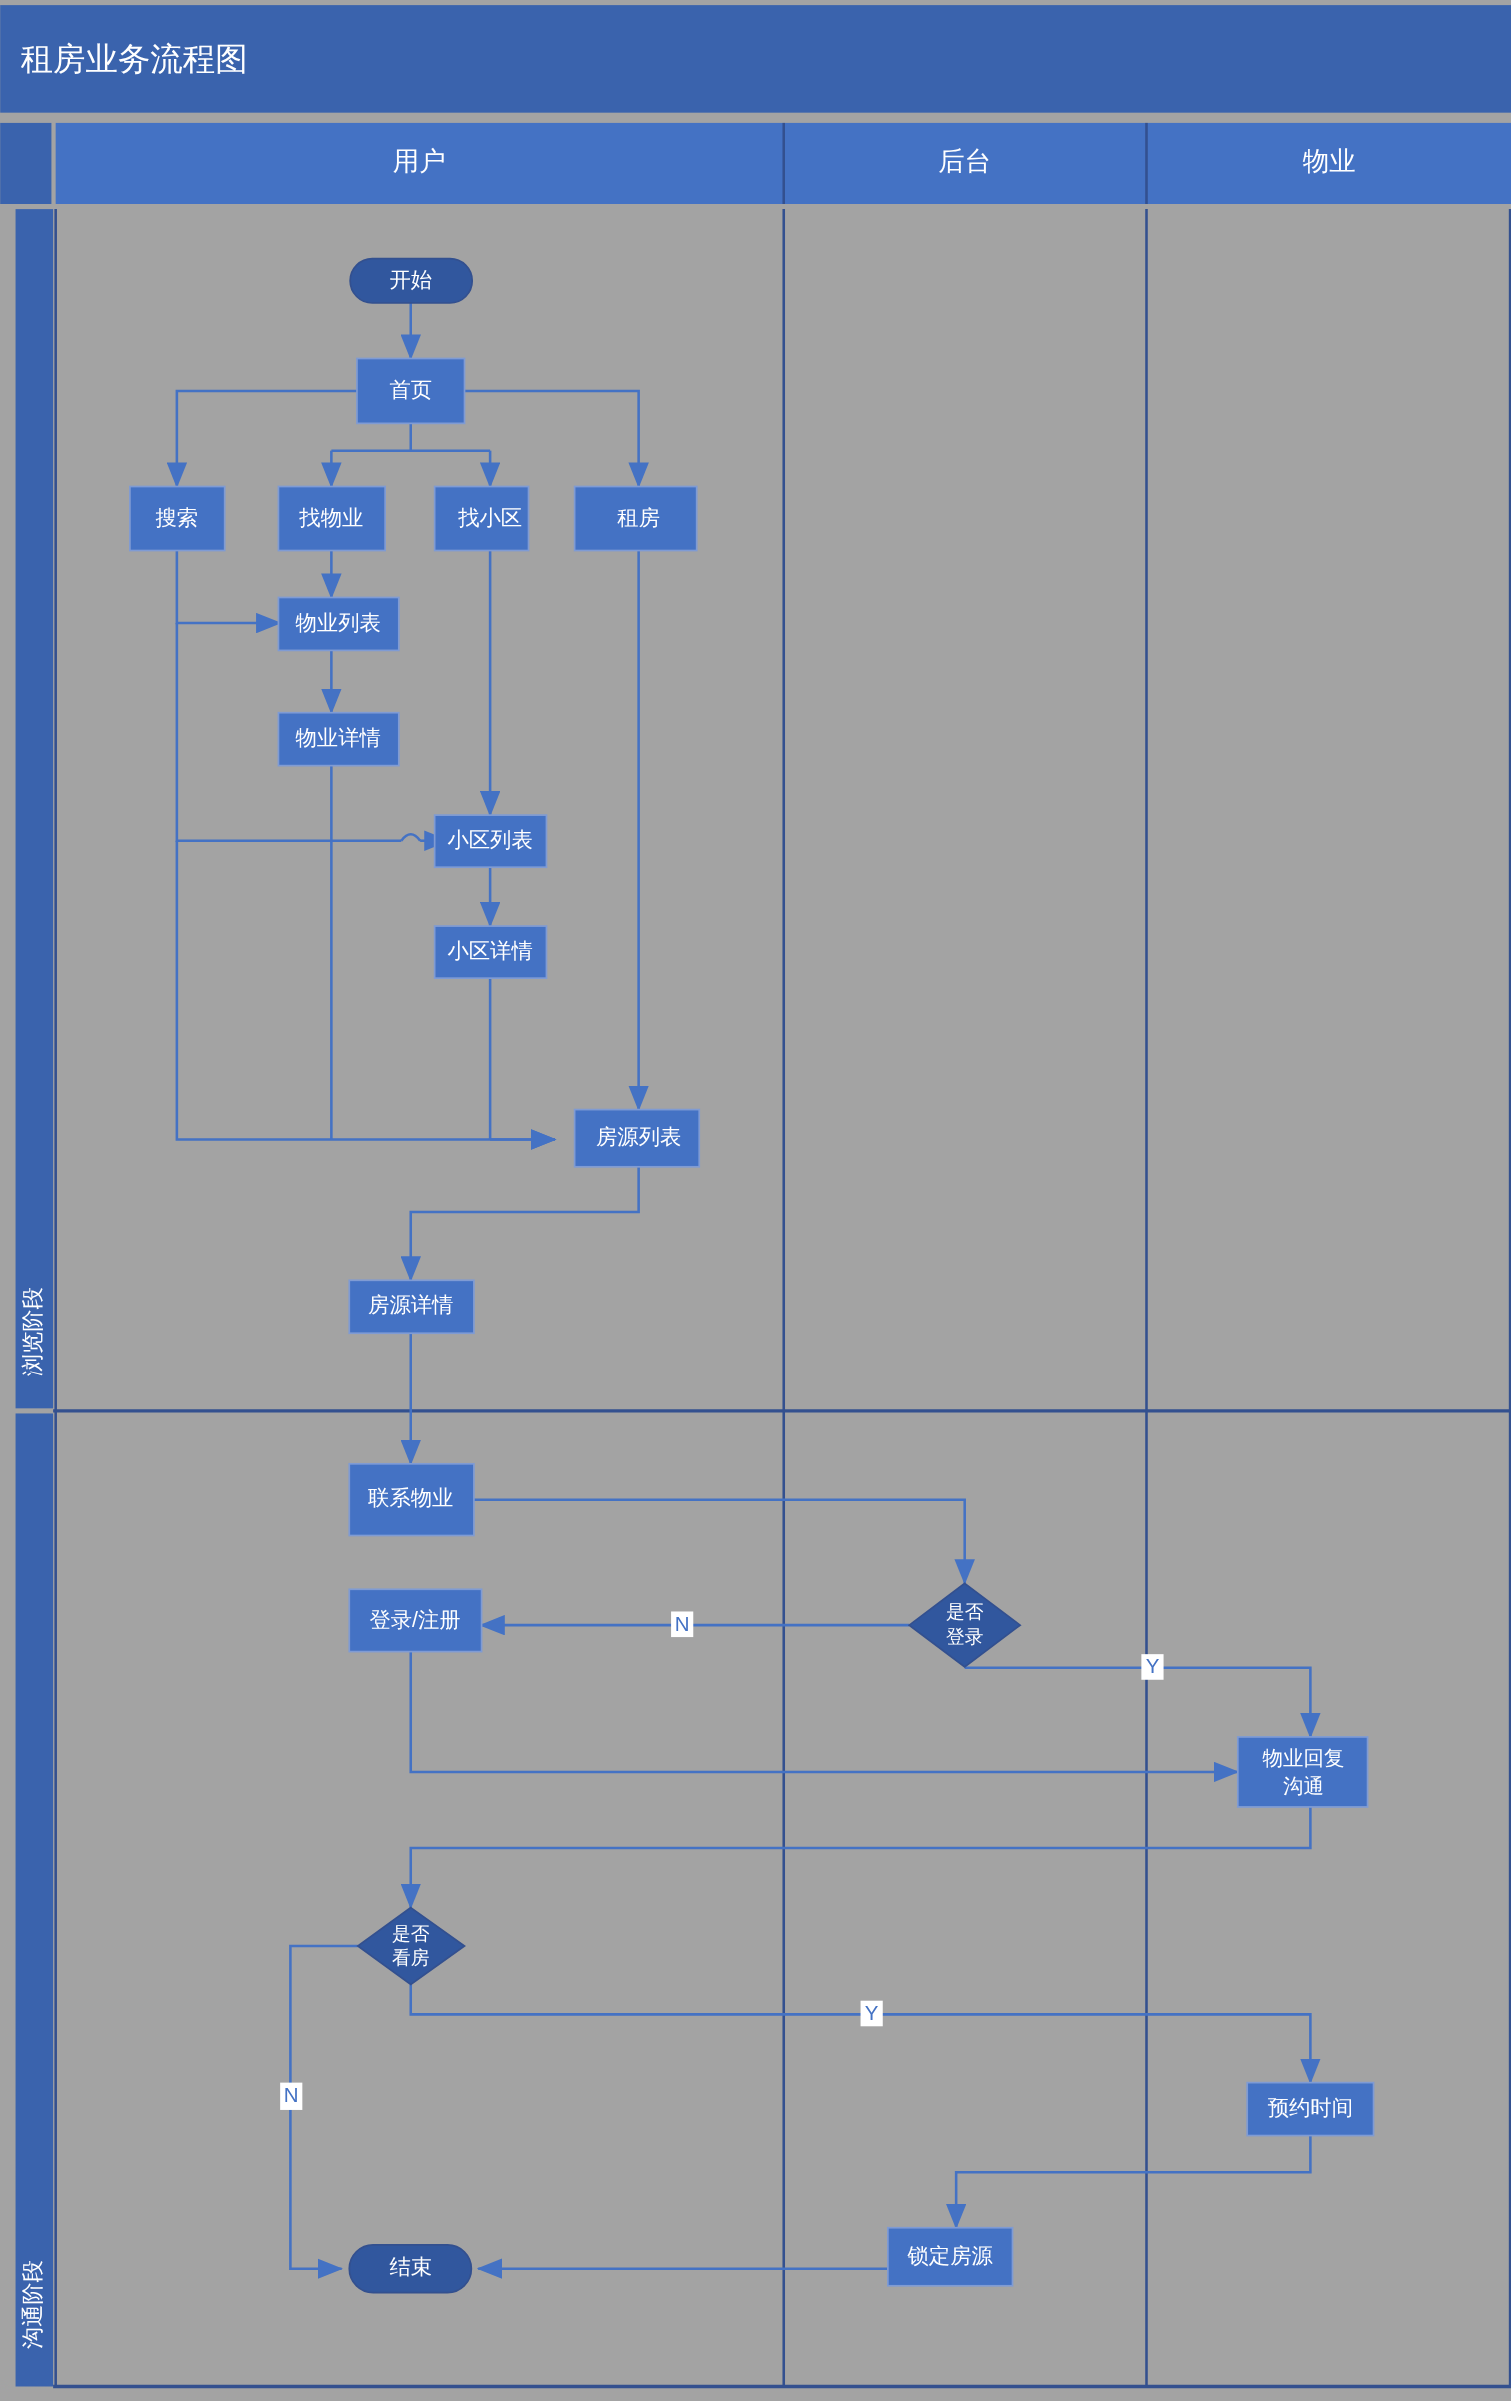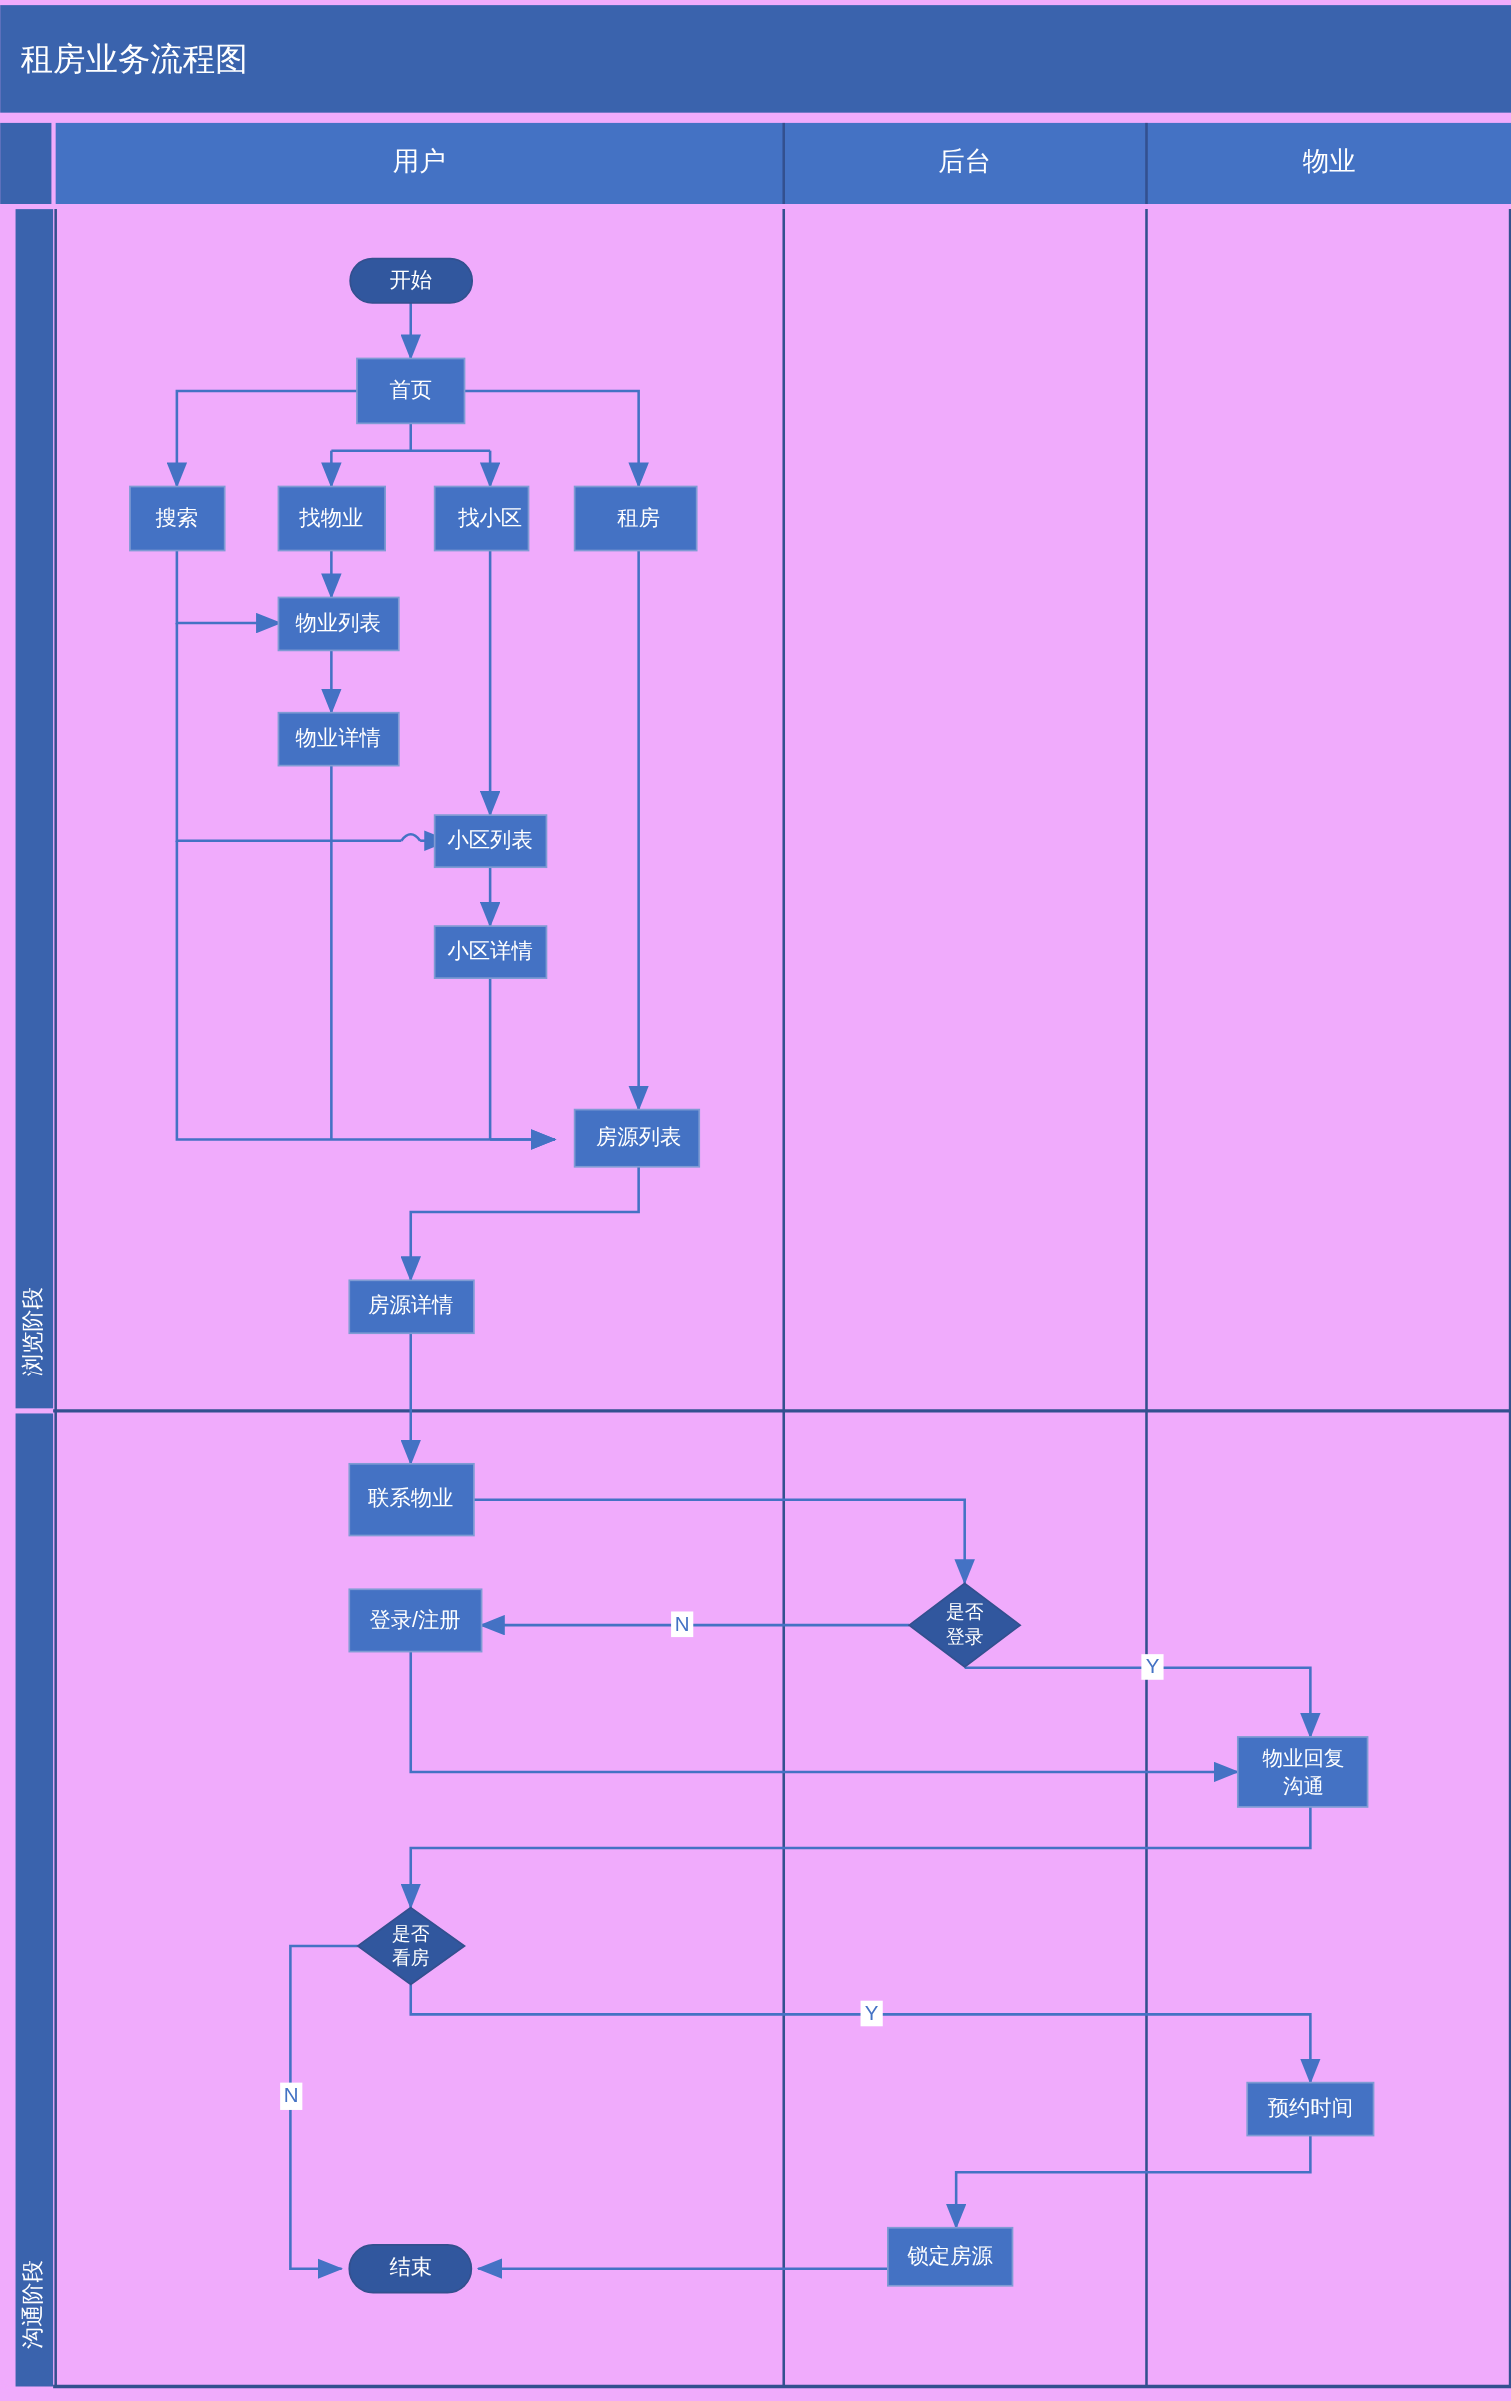--- a/index.html
+++ b/index.html
@@ -1,17 +1,17 @@
 <!DOCTYPE html>
 <html style="font-size:13.7px"><head>
 <meta charset="utf-8">
 <style>
   html,body{margin:0;padding:0;background:#ffffff;}
   body{font-family:"Liberation Sans","DejaVu Sans",sans-serif;}
-  #page{position:relative;width:1512px;height:2401px;background:#f0abfc;overflow:hidden;}
+  #page{position:relative;width:1512px;height:2401px;background:#a3a3a3;overflow:hidden;}
   #flow{position:absolute;left:0;top:0;width:1512px;height:2401px;}
   .node-label{fill:#ffffff;font-family:"Liberation Sans","DejaVu Sans",sans-serif;
               text-anchor:middle;dominant-baseline:middle;}
   .title-txt{fill:#ffffff;font-family:"Liberation Sans","DejaVu Sans",sans-serif;
              font-size:38px;dominant-baseline:middle;}
   .hdr-txt{fill:#ffffff;font-family:"Liberation Sans","DejaVu Sans",sans-serif;
            font-size:31px;text-anchor:middle;dominant-baseline:middle;}
   .phase-txt{fill:#ffffff;font-family:"Liberation Sans","DejaVu Sans",sans-serif;
              font-size:26px;text-anchor:middle;dominant-baseline:middle;}
   .edge-lbl{fill:#4472C4;font-family:"Liberation Sans","DejaVu Sans",sans-serif;

